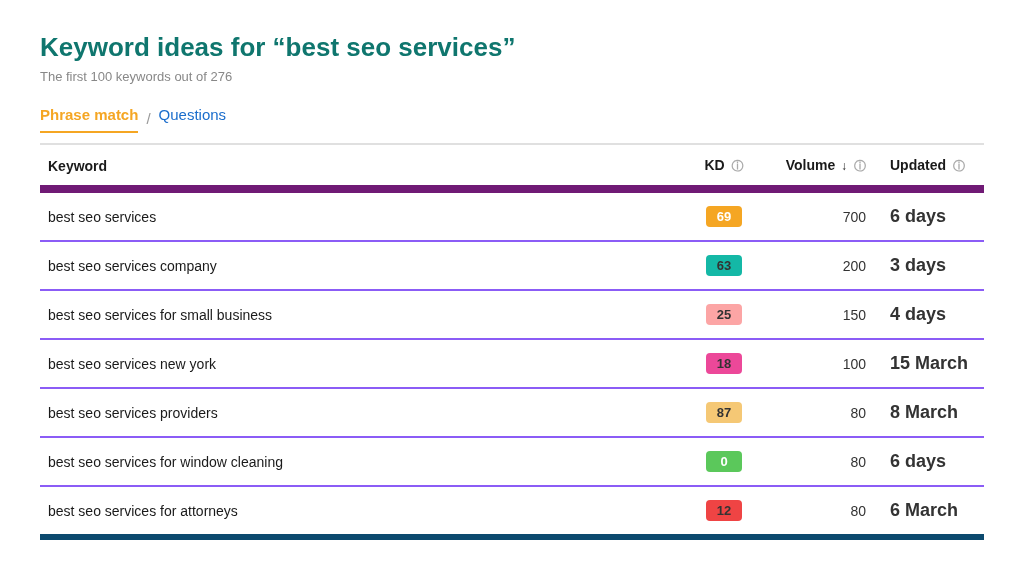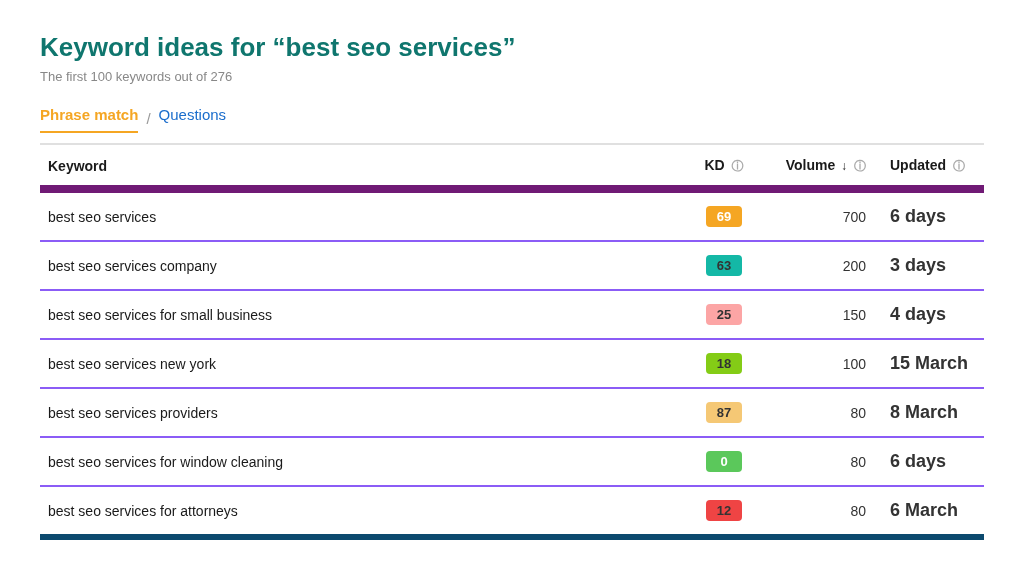--- a/index.html
+++ b/index.html
@@ -200,21 +200,21 @@
         <td class="updated-cell">3 days</td>
       </tr>
       <tr>
         <td class="keyword-cell">best seo services for small business</td>
         <td class="kd-cell"><span class="kd-badge" style="background-color: #fca5a5; color: rgb(51, 51, 51);">25</span></td>
         <td class="volume-cell">150</td>
         <td class="updated-cell">4 days</td>
       </tr>
       <tr>
         <td class="keyword-cell">best seo services new york</td>
-        <td class="kd-cell"><span class="kd-badge" style="background-color: #84cc16; color: rgb(51, 51, 51);">18</span></td>
+        <td class="kd-cell"><span class="kd-badge" style="background-color: #ec4899; color: rgb(51, 51, 51);">18</span></td>
         <td class="volume-cell">100</td>
         <td class="updated-cell">15 March</td>
       </tr>
       <tr>
         <td class="keyword-cell">best seo services providers</td>
         <td class="kd-cell"><span class="kd-badge" style="background-color: rgb(245, 200, 117); color: rgb(51, 51, 51);">87</span></td>
         <td class="volume-cell">80</td>
         <td class="updated-cell">8 March</td>
       </tr>
       <tr>

